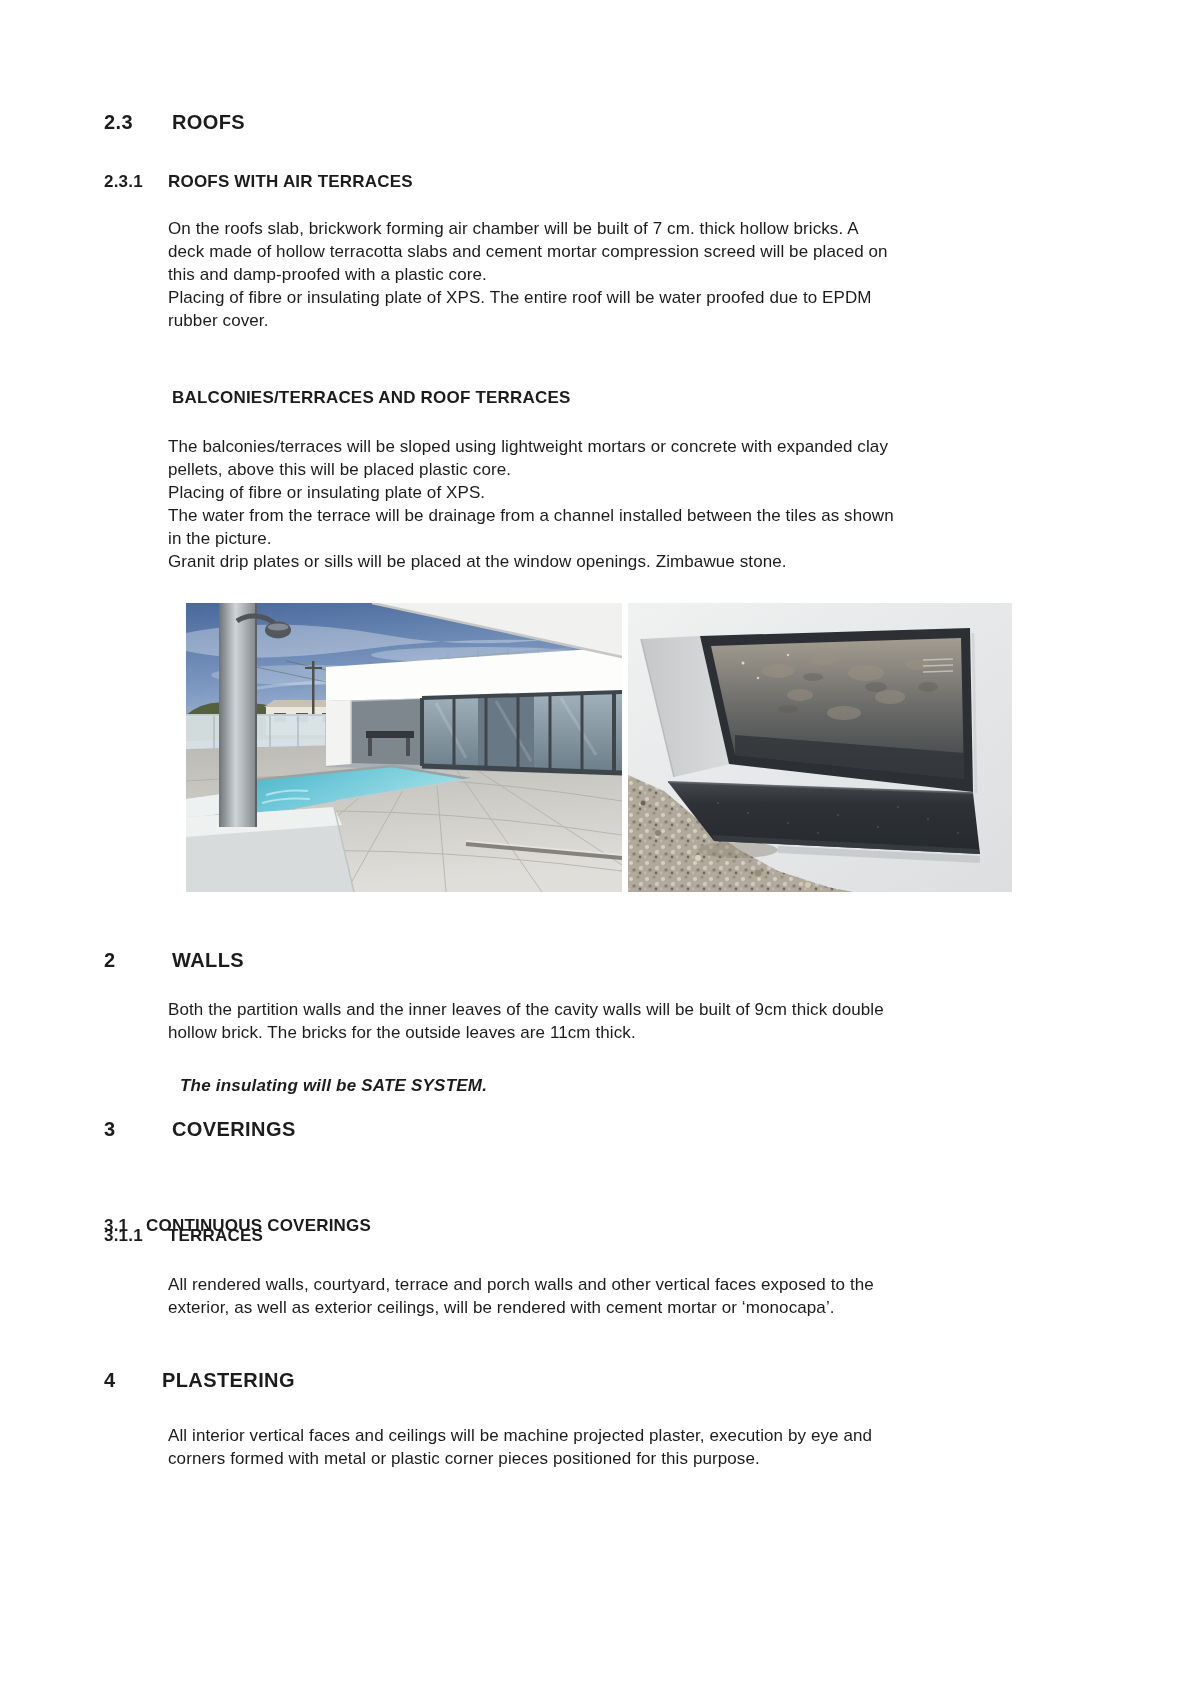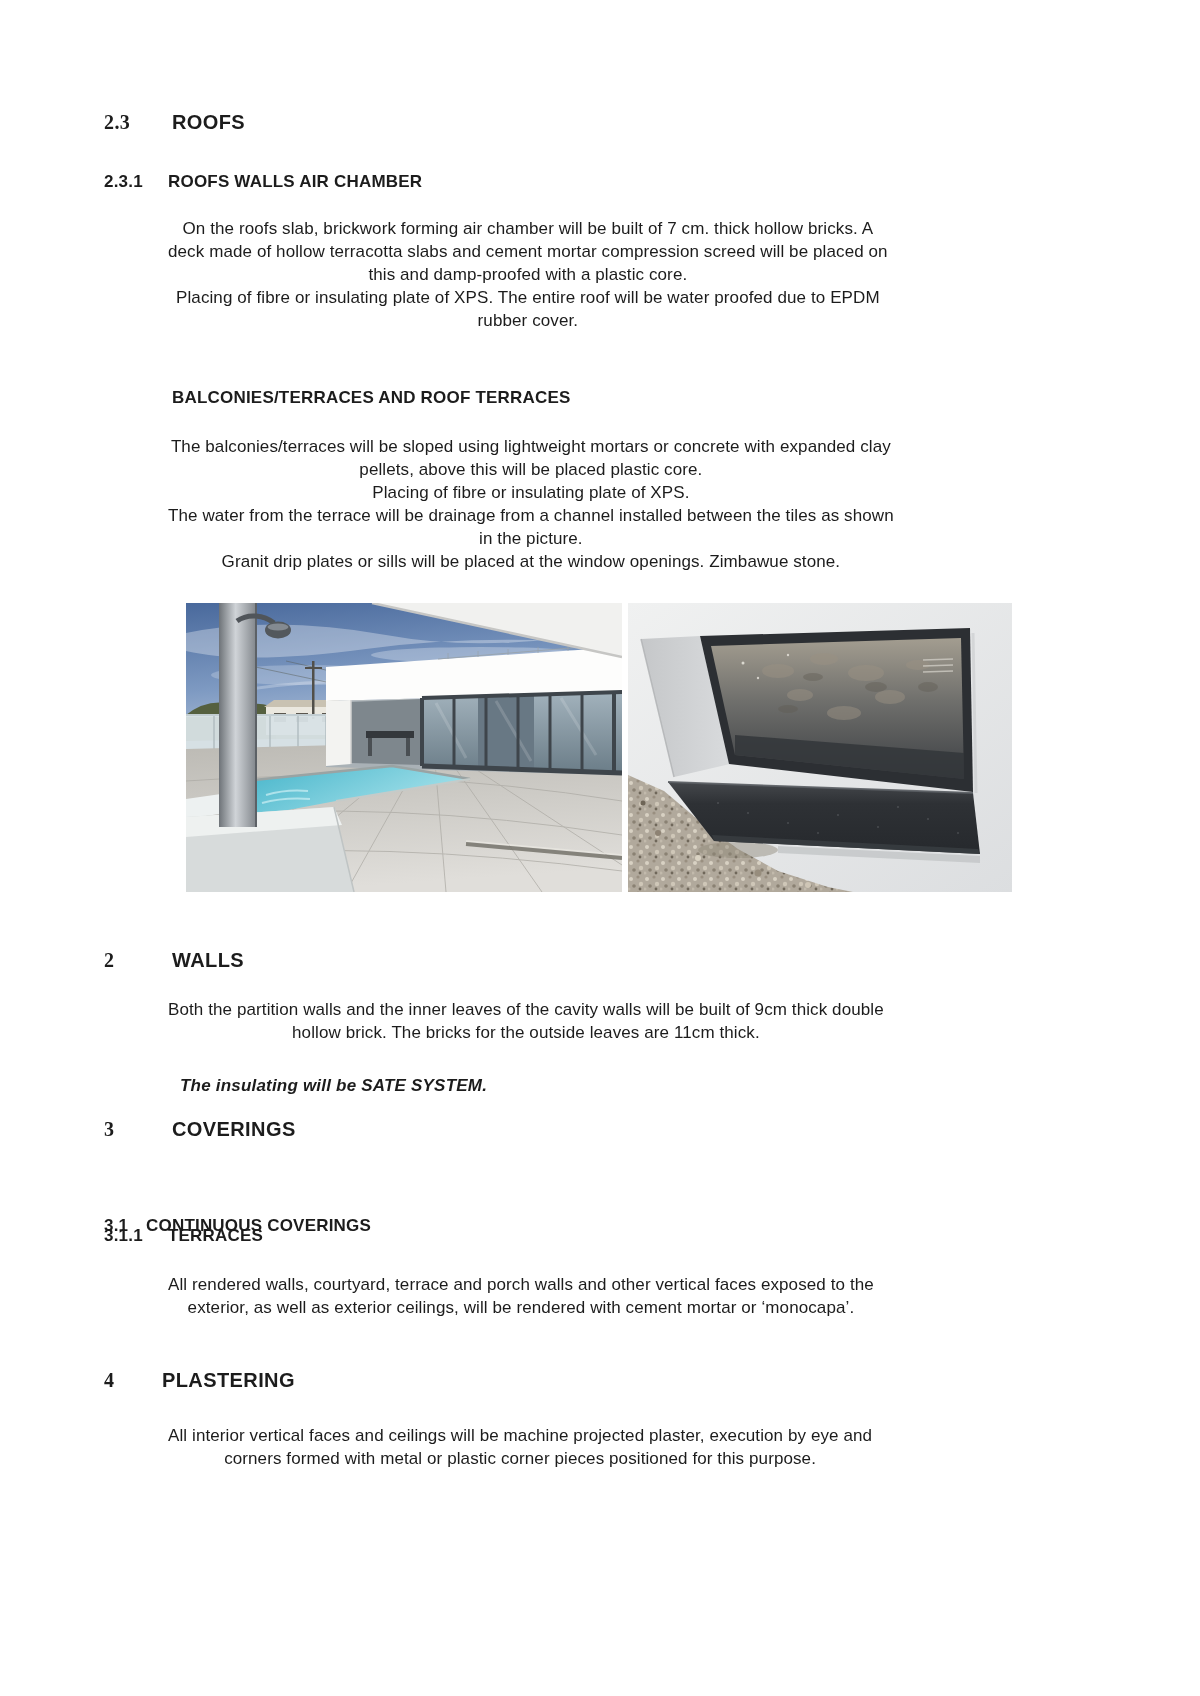--- a/index.html
+++ b/index.html
@@ -6,45 +6,45 @@
   body{background:#ffffff;}
   #page{
     position:relative;
     width:1200px;height:1696px;
     background:#ffffff;
     overflow:hidden;
     font-family:"Liberation Sans","DejaVu Sans",sans-serif;
     color:#1c1c1c;
   }
   .h1{position:absolute;left:104px;font-size:20px;font-weight:700;letter-spacing:.4px;line-height:24px;white-space:nowrap;}
-  .h1 .num{display:inline-block;width:68px;font-family:Liberation Serif, serif;}
+  .h1 .num{display:inline-block;width:68px;}
   .h1 .num.md{width:58px;}
   .h2{position:absolute;left:104px;font-size:17px;font-weight:700;letter-spacing:.2px;line-height:21px;white-space:nowrap;}
   .h2 .num{display:inline-block;width:64px;}
   .h2 .num.sm{width:42px;margin-top:45px;}
   .h2.noNum{left:172px;}
-  .para{position:absolute;left:168px;font-size:17px;line-height:23px;letter-spacing:.1px;text-align:center;}
+  .para{position:absolute;left:168px;font-size:17px;line-height:23px;letter-spacing:.1px;}
   .pline{white-space:nowrap;}
   .note{position:absolute;left:180px;font-size:17px;line-height:22px;font-weight:700;font-style:italic;letter-spacing:.2px;white-space:nowrap;}
   .photo{position:absolute;top:603px;height:289px;}
   .photo svg{display:block;width:100%;height:100%;}
   #photo-pool{left:186px;width:436px;}
   #photo-window{left:628px;width:384px;}
 </style>
 </head>
 <body>
 
 <div id="page">
 
   <div class="h1" style="top:110px">
     <span class="num">2.3</span><span>ROOFS</span>
   </div>
 
   <div class="h2" style="top:171px">
-    <span class="num">2.3.1</span><span>ROOFS WALLS AIR CHAMBER</span>
+    <span class="num">2.3.1</span><span>ROOFS WITH AIR TERRACES</span>
   </div>
 
   <div class="para" style="top:217px">
     <div class="pline">On the roofs slab, brickwork forming air chamber will be built of 7 cm. thick hollow bricks. A</div>
     <div class="pline">deck made of hollow terracotta slabs and cement mortar compression screed will be placed on</div>
     <div class="pline">this and damp-proofed with a plastic core.</div>
     <div class="pline">Placing of fibre or insulating plate of XPS. The entire roof will be water proofed due to EPDM</div>
     <div class="pline">rubber cover.</div>
   </div>
 

